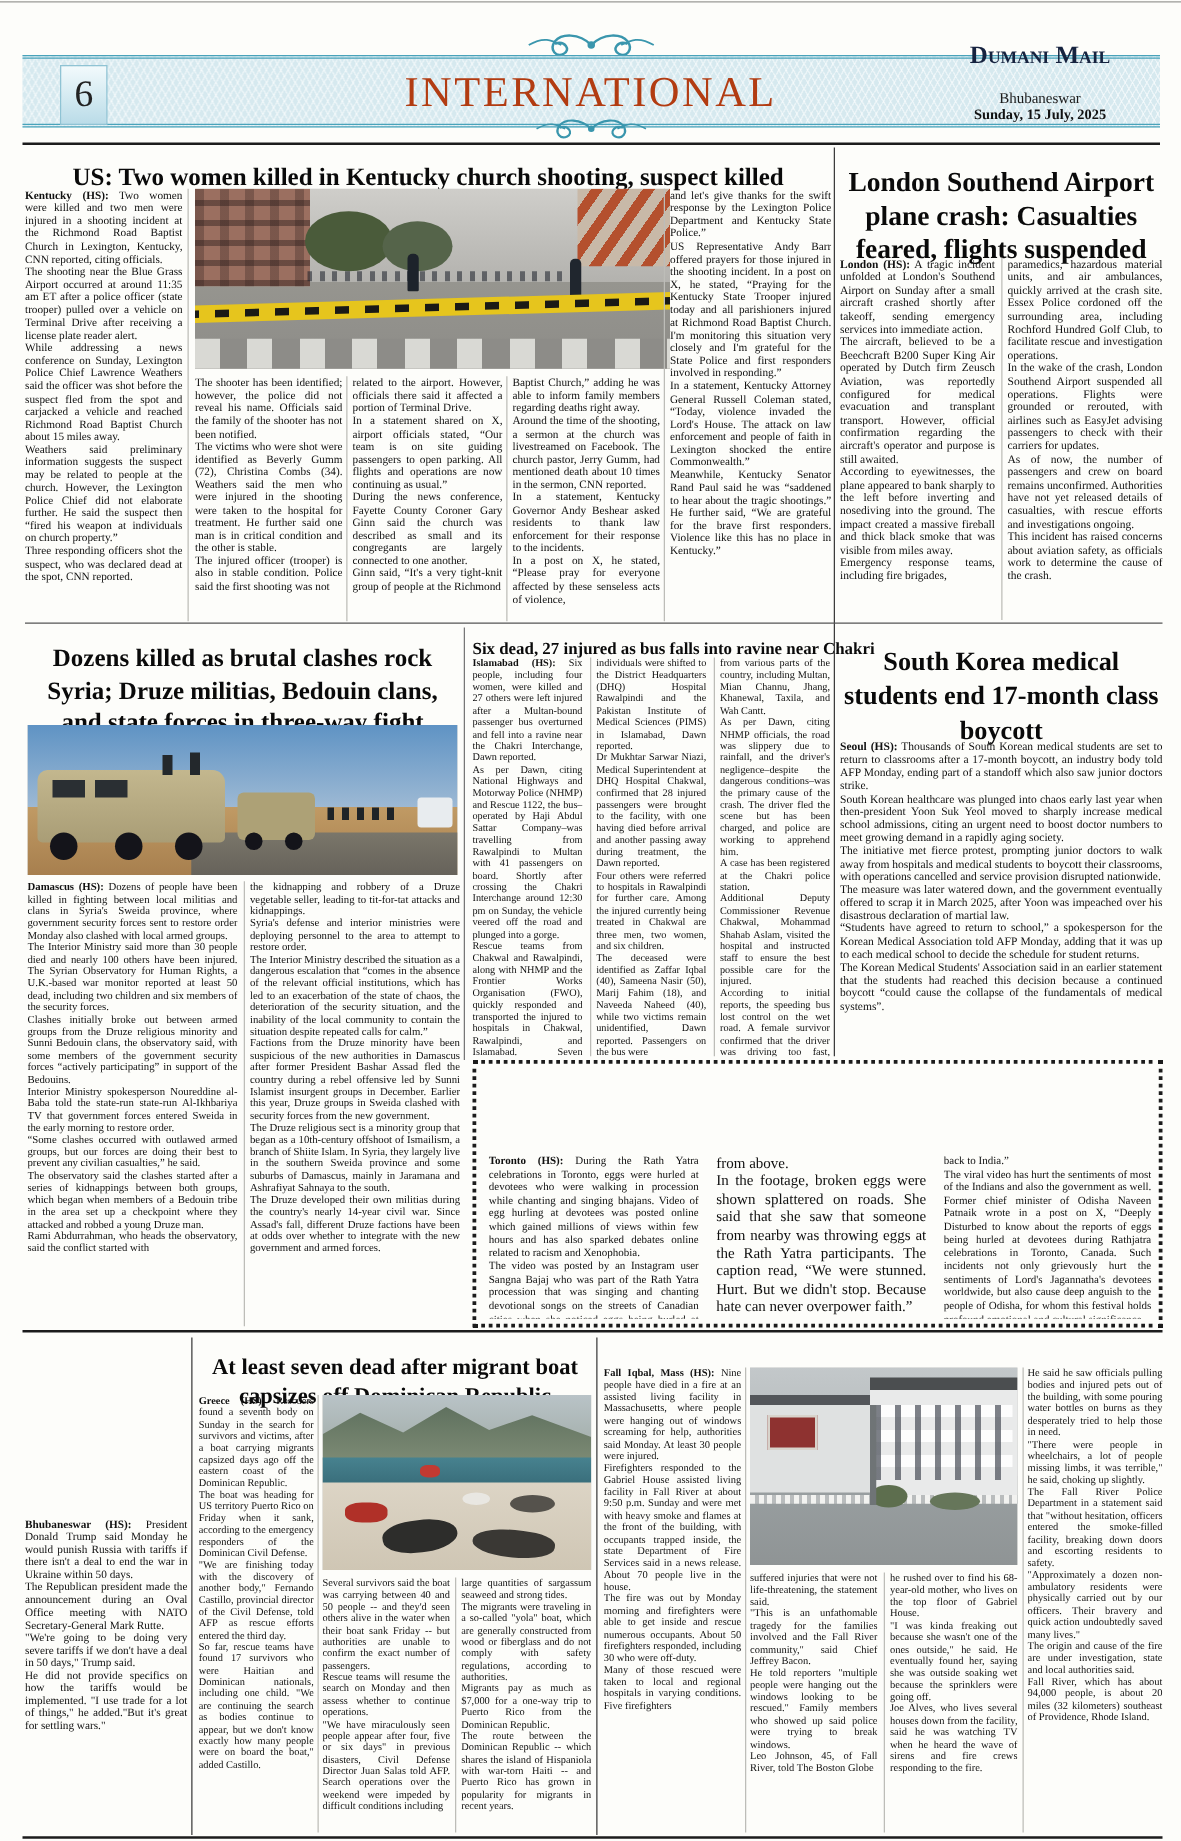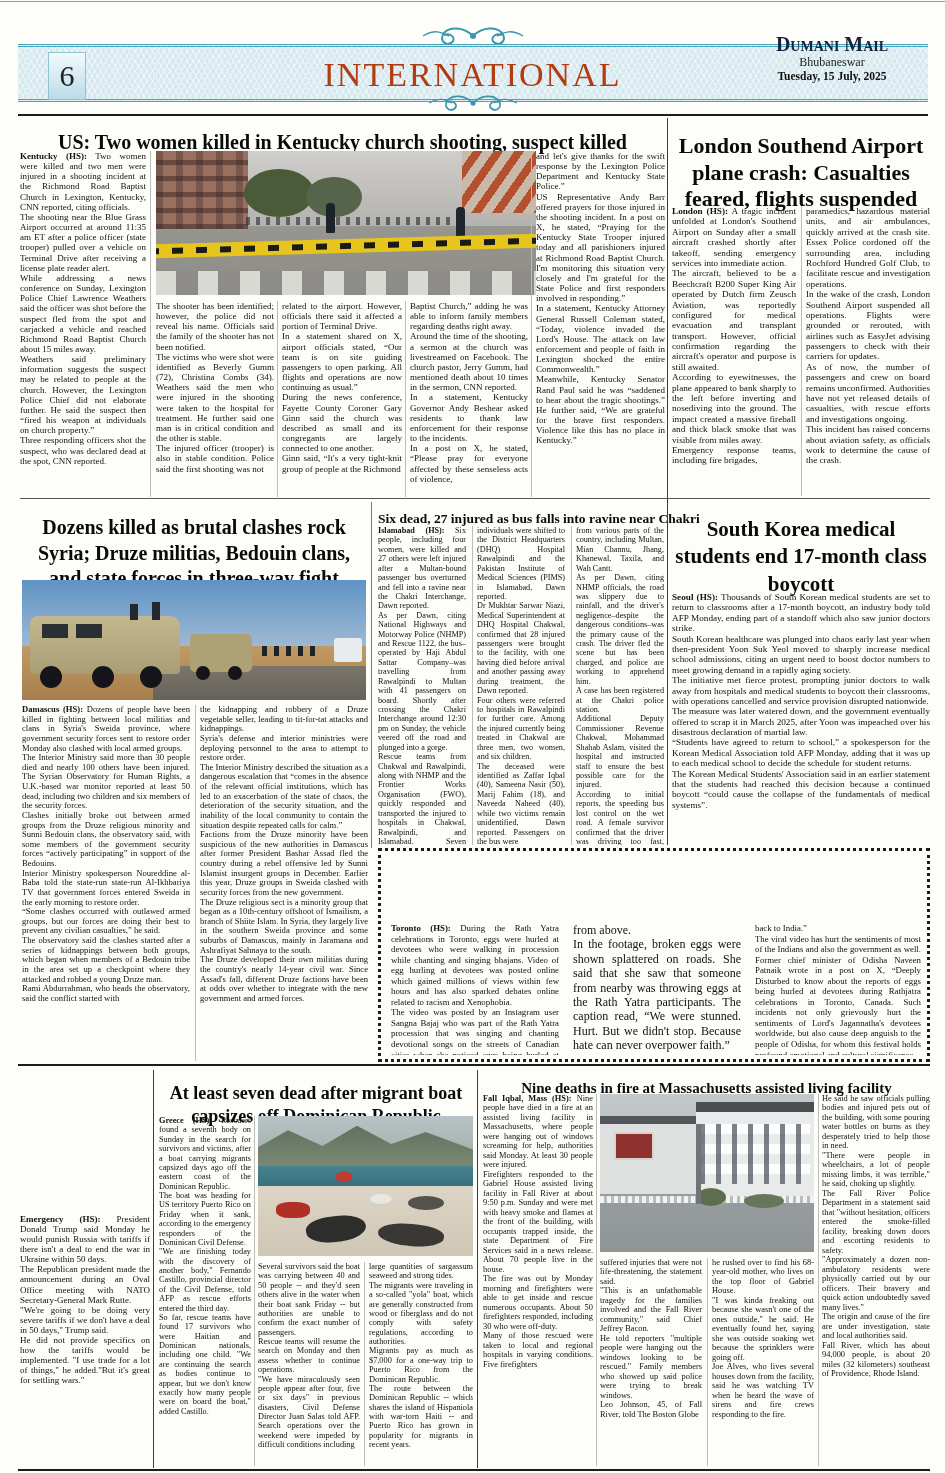--- a/index.html
+++ b/index.html
@@ -18,21 +18,21 @@
     background-image:repeating-linear-gradient(60deg,rgba(255,255,255,.55) 0 1px,transparent 1px 5px),
                      repeating-linear-gradient(-60deg,rgba(255,255,255,.55) 0 1px,transparent 1px 5px);
     border-top:3px double #49a3ba;border-bottom:3px double #49a3ba;box-sizing:border-box;}
   .pageno{position:absolute;left:48px;top:52px;width:36px;height:46px;border:1px solid #8fc3d4;
     background:linear-gradient(#f2fafc,#badce8);display:flex;align-items:center;justify-content:center;
     font-size:30px;font-family:"Liberation Serif",serif;color:#222;}
   .secttitle{position:absolute;left:0;right:0;top:56px;text-align:center;font-size:34px;letter-spacing:2px;
     color:#b23c12;font-family:"Liberation Serif",serif;}
   .mast{position:absolute;right:28px;top:33px;width:170px;text-align:center;line-height:1.15;}
   .mast .nm{font-variant:small-caps;font-weight:700;font-size:20px;color:#16233f;}
-  .mast .ct{font-size:12px;color:#1c1c1c;}
+  .mast .ct{font-size:12px;color:#1c1c1c;margin-top:16px;}
   .mast .dt{font-size:11.5px;font-weight:700;color:#111;}
   .orn{position:absolute;left:0;right:0;text-align:center;}
   .dotbox{position:absolute;border:3px dotted #1c1c1c;box-sizing:border-box;background:#fdfdfa;}
 </style>
 </head>
 <body>
 
 <div class="page">
 
   <div class="hd" style="left:0;right:0;top:1px;background:#9a9a96"></div>
@@ -47,21 +47,21 @@
       </svg>
   </div>
   <div class="banner"></div>
   <div class="pageno">
       <span>6</span>
     </div>
   <div class="secttitle">INTERNATIONAL</div>
   <div class="mast">
     <div class="nm">Dumani Mail</div>
     <div class="ct">Bhubaneswar</div>
-    <div class="dt">Tuesday, 15 July, 2025</div>
+    <div class="dt">Sunday, 15 July, 2025</div>
   </div>
   <div class="orn" style="top:92px">
     <svg width="140" height="22" viewBox="0 0 160 24">
         <g fill="none" stroke="#3a96ad" stroke-width="2">
           <path d="M80 12 C70 2 56 3 51 9 C46 16 52 22 58 19 C64 16 59 8 51 11"></path>
           <path d="M80 12 C90 2 104 3 109 9 C114 16 108 22 102 19 C96 16 101 8 109 11"></path>
           <path d="M30 12 C42 5 48 8 56 12 M130 12 C118 5 112 8 104 12" stroke-width="1.4"></path>
         </g>
         <circle cx="80" cy="12" r="3" fill="#3a96ad"></circle>
       </svg>
@@ -196,21 +196,21 @@
 In the footage, broken eggs were shown splattered on roads. She said that she saw that someone from nearby was throwing eggs at the Rath Yatra participants. The caption read, “We were stunned. Hurt. But we didn't stop. Because hate can never overpower faith.”
 The incident sparked accusations of racism on Instagram. Many people have also accused the devotees of creating a public nuisance.
 Some users accused and said, “Why do you have to bring religion on the streets, and embarrass us all?” meanwhile another said, “Go</div>
     <div class="col" style="left:374px;top:72px;width:166px;height:132px;font-size:8.8px;line-height:1.2">back to India.”
 The viral video has hurt the sentiments of most of the Indians and also the government as well. Former chief minister of Odisha Naveen Patnaik wrote in a post on X, “Deeply Disturbed to know about the reports of eggs being hurled at devotees during Rathjatra celebrations in Toronto, Canada. Such incidents not only grievously hurt the sentiments of Lord's Jagannatha's devotees worldwide, but also cause deep anguish to the people of Odisha, for whom this festival holds profound emotional and cultural significance.</div>
   </section>
 
   <div class="hd" style="left:18px;right:15px;top:1064px;height:2px;background:#1c1c1c"></div>
 
   <section class="art" style="left:20px;top:1070px;width:130px;height:398px">
-    <div class="col" style="left:0;top:144px;width:130px;height:252px;font-size:9px;line-height:1.12"><b class="dl">Emergency (HS):</b> <span>President Donald Trump said Monday he would punish Russia with tariffs if there isn't a deal to end the war in Ukraine within 50 days.
+    <div class="col" style="left:0;top:144px;width:130px;height:252px;font-size:9px;line-height:1.12"><b class="dl">Bhubaneswar (HS):</b> <span>President Donald Trump said Monday he would punish Russia with tariffs if there isn't a deal to end the war in Ukraine within 50 days.
 The Republican president made the announcement during an Oval Office meeting with NATO Secretary-General Mark Rutte.
 "We're going to be doing very severe tariffs if we don't have a deal in 50 days," Trump said.
 He did not provide specifics on how the tariffs would be implemented. "I use trade for a lot of things," he added."But it's great for settling wars."</span></div>
   </section>
 
   <div class="vd" style="left:153px;top:1070px;height:398px"></div>
 
   <section class="art" style="left:159px;top:1070px;width:314px;height:398px">
     <h1 class="hl" style="top:0;font-size:18px;line-height:1.25">At least seven dead after migrant boat capsizes off Dominican Republic</h1>
     <div class="ph" style="left:99px;top:46px;width:215px;height:140px" title="Beach shoreline with scattered belongings and life jackets beside the water">
@@ -235,21 +235,20 @@
 The migrants were traveling in a so-called "yola" boat, which are generally constructed from wood or fiberglass and do not comply with safety regulations, according to authorities.
 Migrants pay as much as $7,000 for a one-way trip to Puerto Rico from the Dominican Republic.
 The route between the Dominican Republic -- which shares the island of Hispaniola with war-torn Haiti -- and Puerto Rico has grown in popularity for migrants in recent years.</div>
     <div class="cr" style="left:95px;top:46px;height:350px"></div>
     <div class="cr" style="left:205px;top:192px;height:204px"></div>
   </section>
 
   <div class="vd" style="left:477px;top:1070px;height:398px"></div>
 
   <section class="art" style="left:483px;top:1070px;width:447px;height:398px">
-    <h1 class="hl" style="top:0;font-size:15px;white-space:nowrap">Nine deaths in fire at Massachusetts assisted living facility</h1>
     <div class="ph" style="left:117px;top:24px;width:214px;height:158px" title="White three-storey assisted living building with courtyard walkway">
       <div style="inset:0;background:linear-gradient(#c3c8ca 0%,#aeb3b5 55%,#9aa0a2 55%,#8f9495 100%)"></div>
       <div style="right:0;top:14px;width:118px;height:92px;background:#e9eaea"></div>
       <div style="right:0;top:8px;width:118px;height:10px;background:#4b4e50"></div>
       <div style="right:4px;top:30px;width:110px;height:60px;background-image:repeating-linear-gradient(90deg,rgba(70,75,85,.7) 0 5px,transparent 5px 16px),repeating-linear-gradient(0deg,transparent 0 10px,rgba(255,255,255,.9) 10px 20px)"></div>
       <div style="left:0;top:26px;width:96px;height:74px;background:#dfe1e1"></div>
       <div style="left:0;top:22px;width:96px;height:8px;background:#53565a"></div>
       <div style="left:14px;top:38px;width:36px;height:24px;background:#8e3230;border:2px solid #d8d3cb"></div>
       <div style="left:0;right:0;top:102px;height:7px;background:repeating-linear-gradient(90deg,#f2f2f0 0 4px,#b9bcbd 4px 7px)"></div>
       <div style="left:96px;top:94px;width:30px;height:18px;background:#5d6e4e;border-radius:50%"></div>

